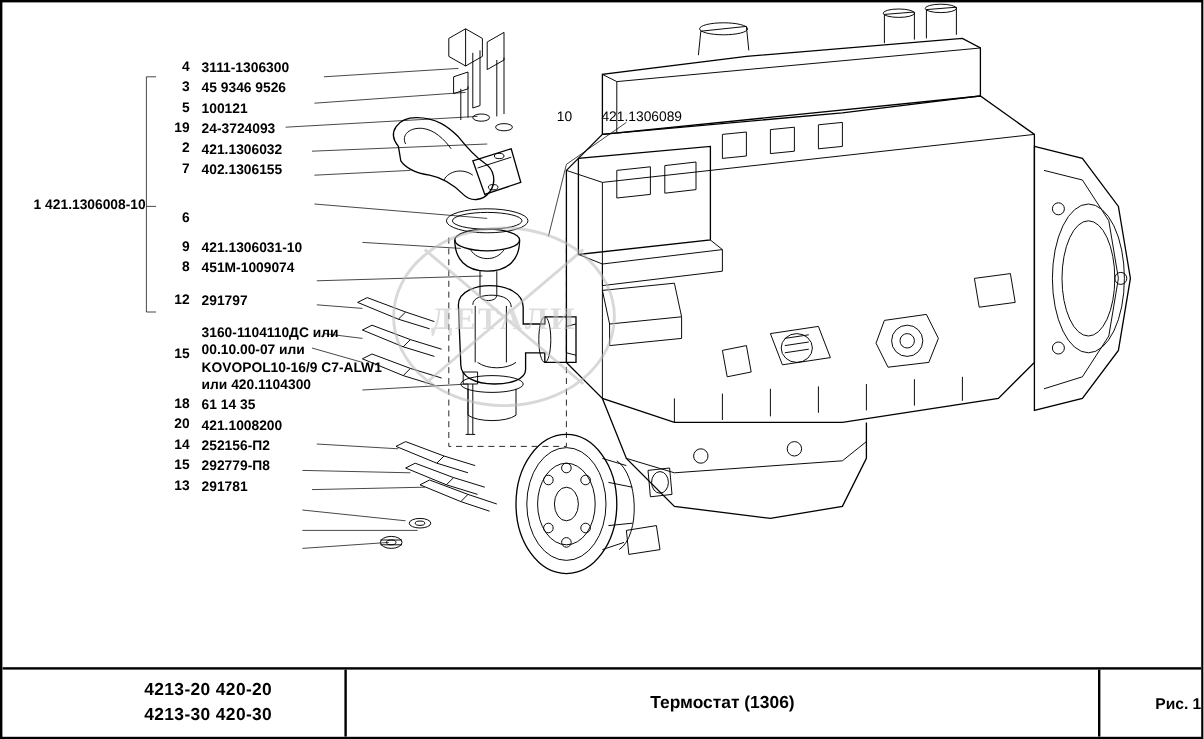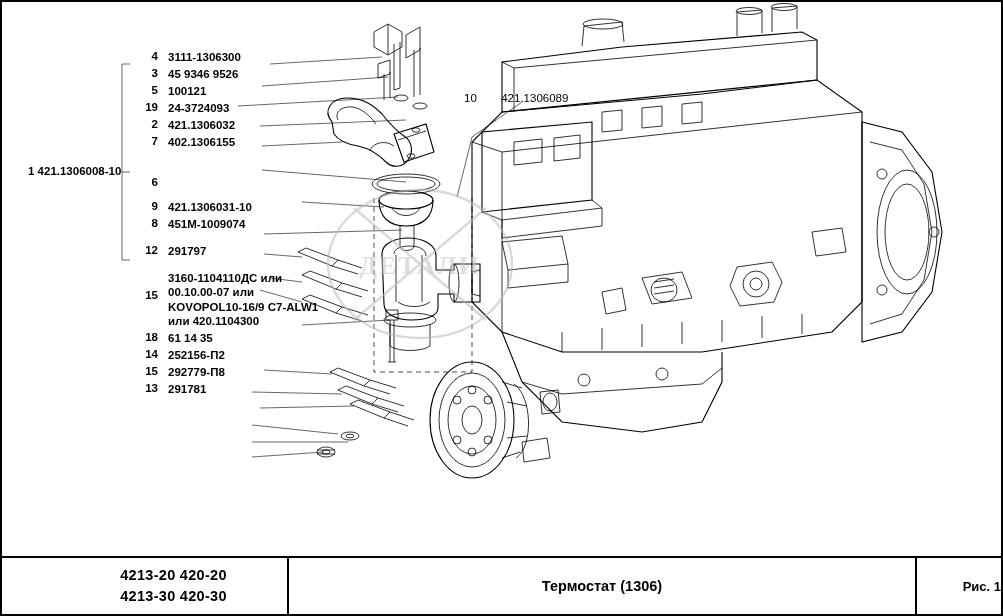--- a/index.html
+++ b/index.html
@@ -294,20 +294,24 @@
         <div class="desig">3160-1104110ДС или
 00.10.00-07 или
 KOVOPOL10-16/9 C7-ALW1
 или  420.1104300</div>
       </div>
     <div class="row">
         <div class="num">18</div>
         <div class="desig">61 14 35</div>
       </div>
     <div class="row">
+        <div class="num">20</div>
+        <div class="desig">421.1008200</div>
+      </div>
+    <div class="row">
         <div class="num">14</div>
         <div class="desig">252156-П2</div>
       </div>
     <div class="row">
         <div class="num">15</div>
         <div class="desig">292779-П8</div>
       </div>
     <div class="row">
         <div class="num">13</div>
         <div class="desig">291781</div>

